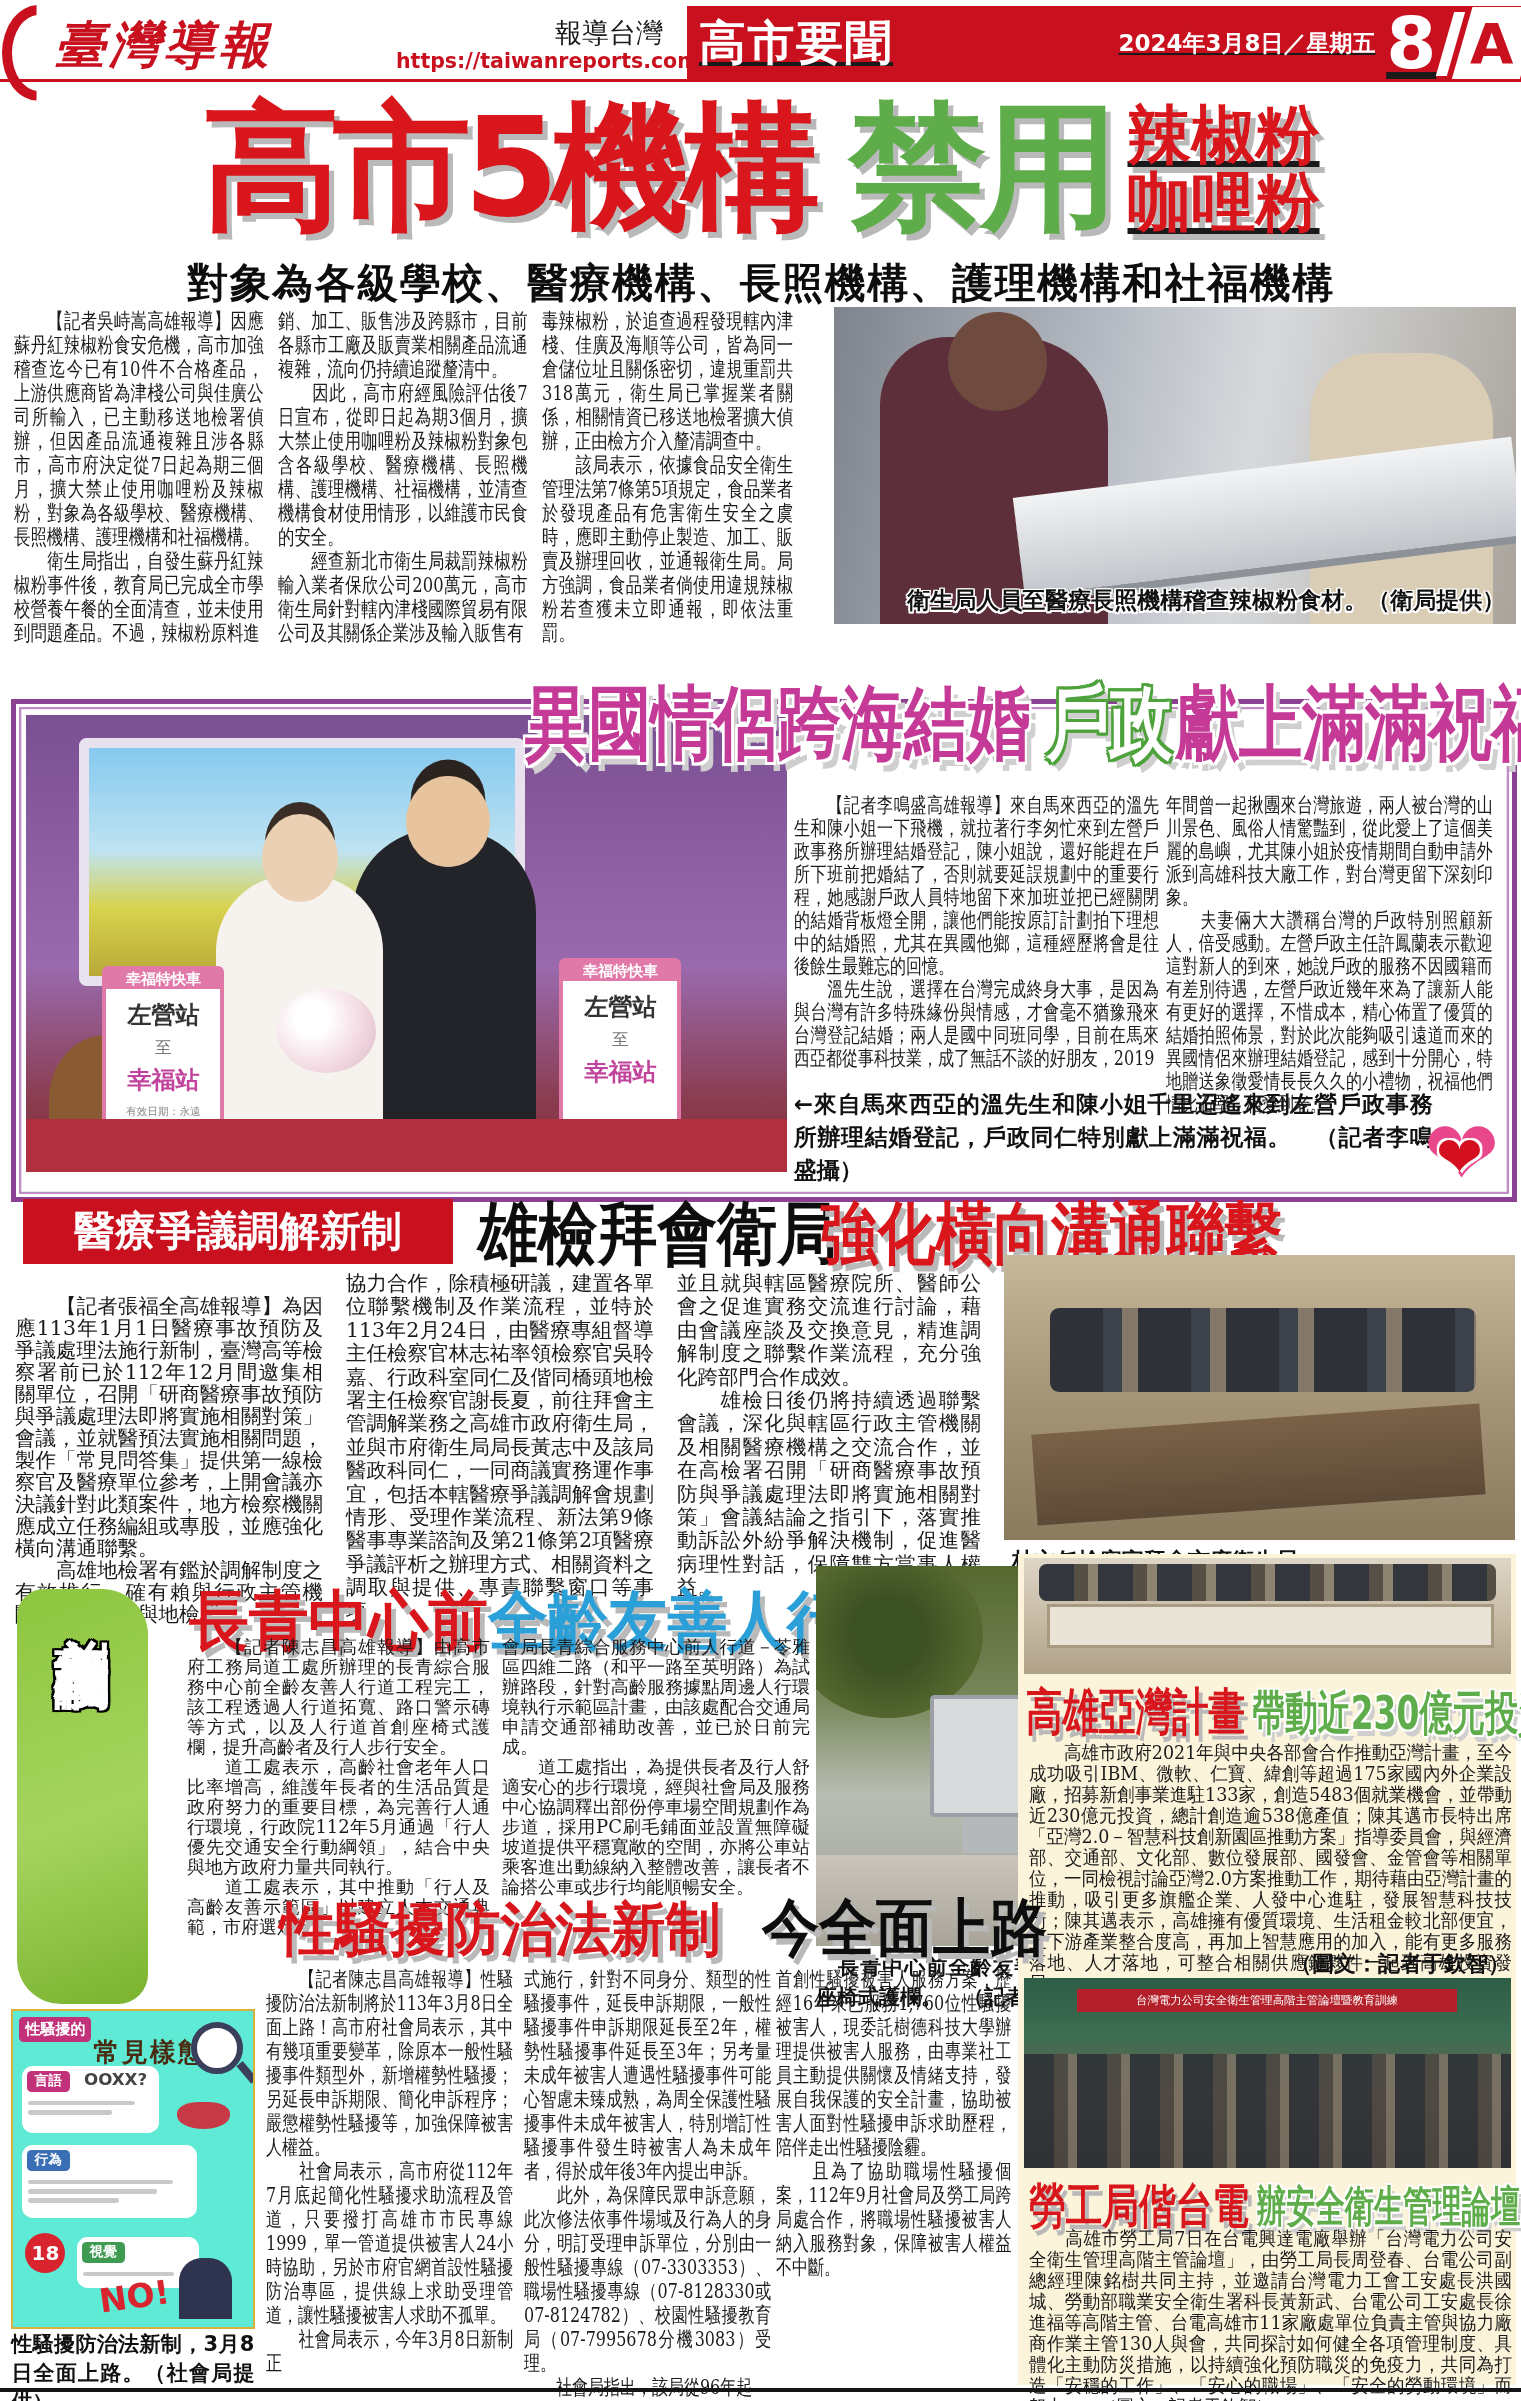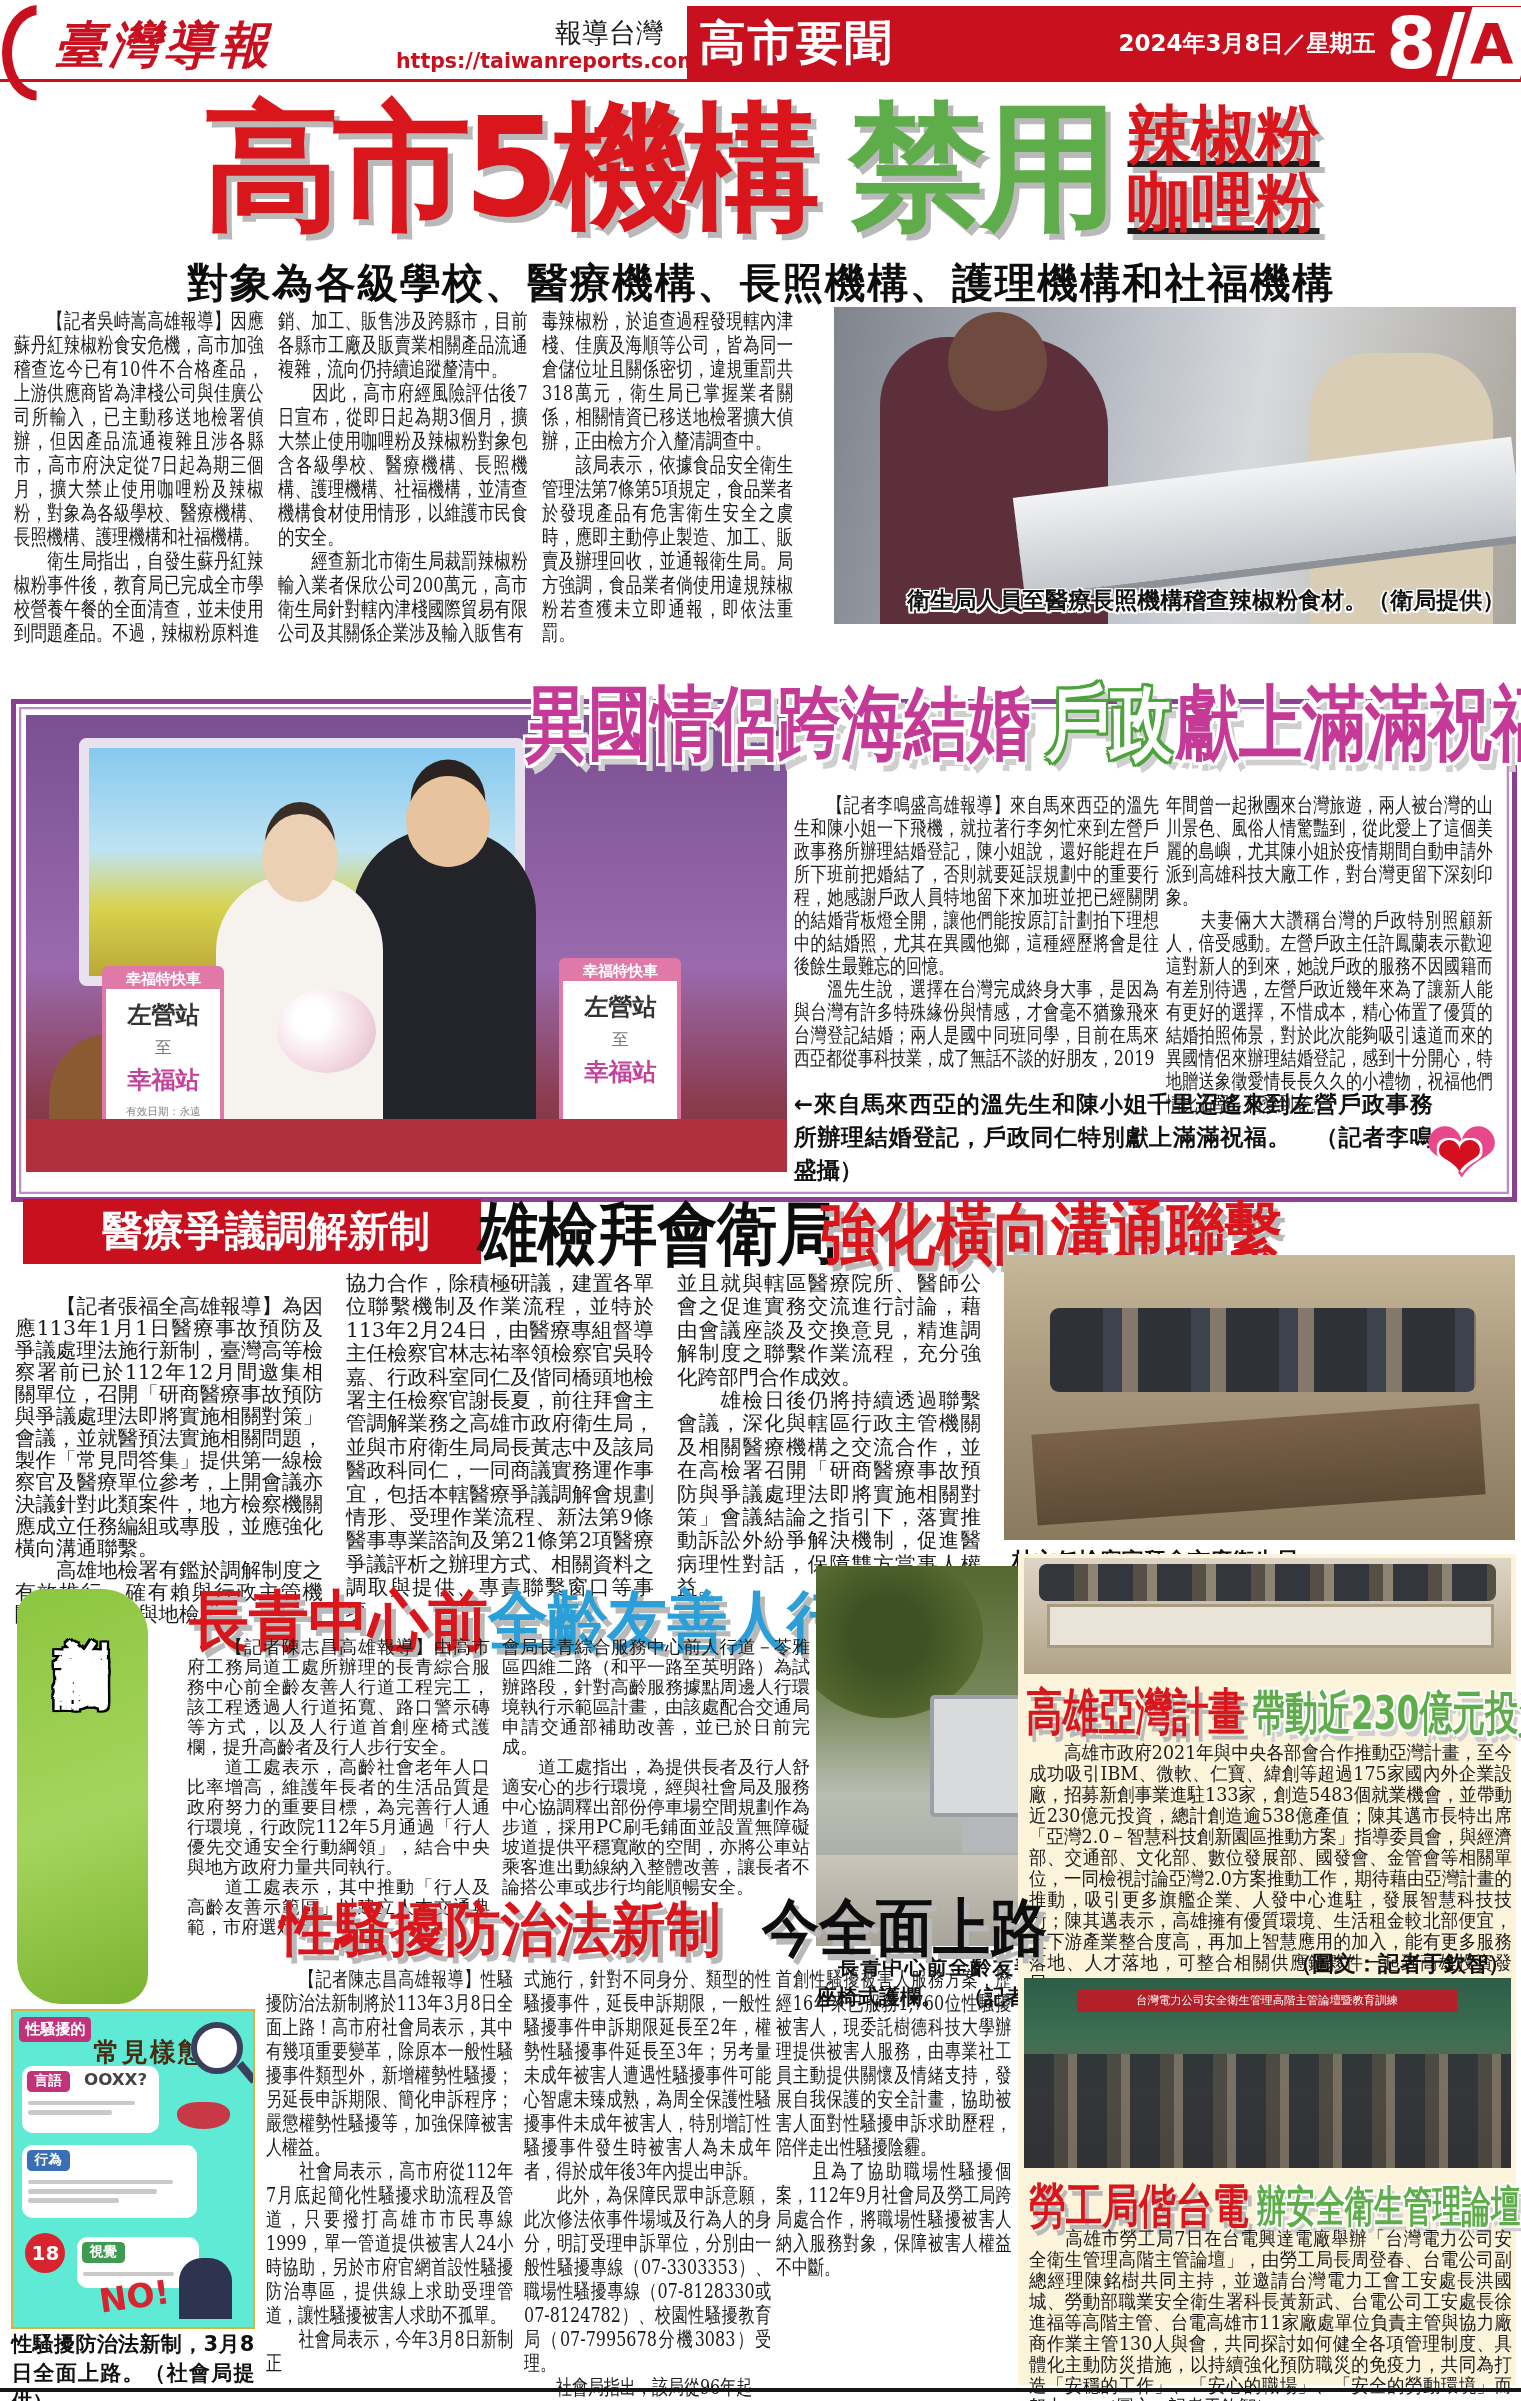--- a/index.html
+++ b/index.html
@@ -24,21 +24,21 @@
 </head>
 <body>
 
 <div id="paper">
 
   <div class="abs" style="left:1.5px;top:4.6px;width:53px;height:76px;border:10px solid #c8101e;border-radius:50%;clip-path:inset(0 52% 0 0);"></div>
   <div class="abs" style="left:55px;top:12px;font-size:50px;font-weight:bold;font-style:italic;color:#c8101e;letter-spacing:4.6px;font-family:'DejaVu Serif',serif;">臺灣導報</div>
   <div class="abs" style="left:533px;top:15px;width:152px;text-align:center;font-size:27px;font-family:'DejaVu Sans',sans-serif;">報導台灣</div>
   <div class="abs" style="left:396px;top:49px;width:289px;text-align:center;font-size:20.5px;font-weight:bold;color:#c8101e;font-family:'DejaVu Sans',sans-serif;">https://taiwanreports.com/</div>
 
-  <div class="abs band" style="left:687px;top:6px;width:835px;height:75px;">
+  <div class="abs band" style="left:687px;top:6px;width:835px;height:75px;text-decoration:underline;">
     <span class="hl" style="color:#fff;font-size:47px;margin-left:12px;letter-spacing:1.5px;">高市要聞</span>
     <span style="color:#fff;font-size:23px;margin-left:auto;margin-right:10.7px;font-family:'DejaVu Sans',sans-serif;font-weight:bold;">2024年3月8日／星期五</span>
     <span class="hl" style="color:#fff;font-size:72px;line-height:75px;">8</span>
     <span style="display:inline-block;width:10.7px;height:64px;background:#fff;transform:skewX(-16deg);margin:0 6px 0 9px;"></span>
     <span style="display:inline-block;background:#fff;transform:skewX(-16deg);padding:0 16.7px 0 7.6px;margin-right:-7.6px;">
       <span class="hl" style="display:inline-block;color:#c8101e;font-size:56px;line-height:73px;transform:skewX(16deg);">A</span>
     </span>
   </div>
   <div class="abs" style="left:0;top:79px;width:1522px;height:3px;background:#c8101e;"></div>
 
@@ -117,21 +117,21 @@
       <span style="position:absolute;right:16.7px;bottom:3px;font-size:56px;color:#d40f20;text-shadow:-2.3px -2.3px 0 #fff,2.3px -2.3px 0 #fff,-2.3px 2.3px 0 #fff,2.3px 2.3px 0 #fff;">❤</span>
     </div>
   </div>
 
   <div class="abs" style="left:525px;top:670px;white-space:nowrap;transform:scaleX(0.78);transform-origin:0 0;">
     <span class="hl owh" style="font-size:81px;color:#c43a96;">異國情侶跨海結婚</span>
     <span class="hl ogr" style="font-size:81px;margin-left:16.7px;">戶政</span>
     <span class="hl owh" style="font-size:81px;color:#c43a96;">獻上滿滿祝福</span>
   </div>
 
-  <div class="abs band" style="left:23px;top:1199px;width:430px;height:65px;justify-content:center;padding-left:28px;">
+  <div class="abs band" style="left:23px;top:1199px;width:430px;height:65px;justify-content:center;">
     <span class="hl" style="color:#fff;font-size:41px;">醫療爭議調解新制</span>
   </div>
   <div class="abs hl" style="left:478px;top:1189px;font-size:68px;color:#0d0d0d;transform:scaleX(0.88);transform-origin:0 0;">雄檢拜會衛局</div>
   <div class="abs hl sh" style="left:820px;top:1189px;font-size:68px;color:#d8161c;transform:scaleX(0.85);transform-origin:0 0;">強化橫向溝通聯繫</div>
 
   <div class="col" style="left:15px;top:1272px;width:308px;height:308px;">
     <span class="t" style="width:308px;font-size:20.5px;line-height:22px;margin-top:23px;">　　【記者張福全高雄報導】為因應113年1月1日醫療事故預防及爭議處理法施行新制，臺灣高等檢察署前已於112年12月間邀集相關單位，召開「研商醫療事故預防與爭議處理法即將實施相關對策」會議，並就醫預法實施相關問題，製作「常見問答集」提供第一線檢察官及醫療單位參考，上開會議亦決議針對此類案件，地方檢察機關應成立任務編組或專股，並應強化橫向溝通聯繫。
 　　高雄地檢署有鑑於調解制度之有效推行，確有賴與行政主管機關、醫療機構與地檢署</span>
   </div>
   <div class="col" style="left:346px;top:1272px;width:308px;height:308px;">

